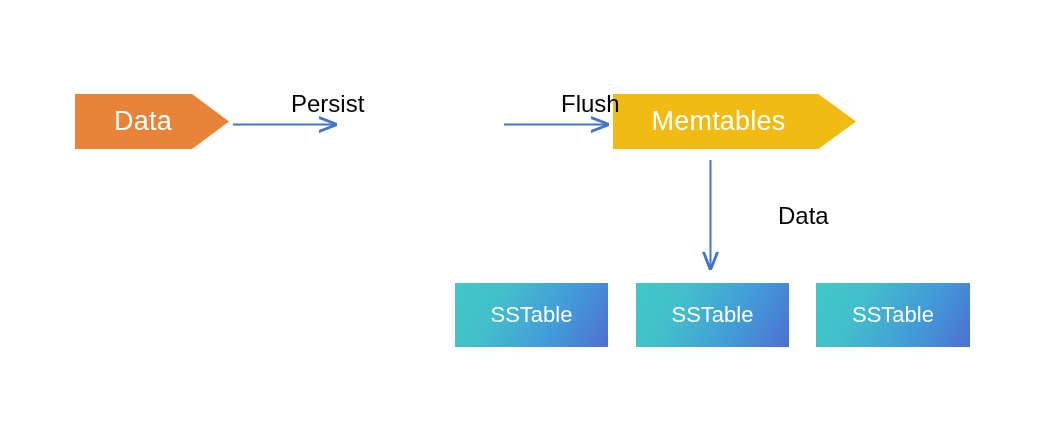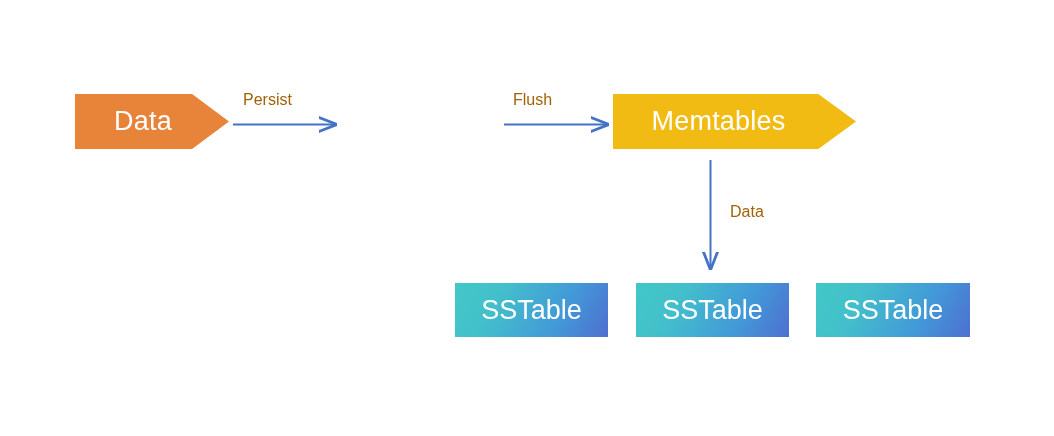--- a/index.html
+++ b/index.html
@@ -67,41 +67,42 @@
     -webkit-clip-path: polygon(0 0, 84.5% 0, 100% 50%, 84.5% 100%, 0 100%);
     clip-path: polygon(0 0, 84.5% 0, 100% 50%, 84.5% 100%, 0 100%);
   }
   #node-memtables .chev-label { transform: translateX(-16px); }
   #node-wal .chev-label { transform: translateX(-10px); }
 
   
   .sstable {
     position: absolute;
     top: 283px;
-    height: 54px;
+    height: 64px;
     display: flex;
     align-items: center;
     justify-content: center;
     color: #ffffff;
-    font-size: 27px;
+    font-size: 22px;
     line-height: 1;
     white-space: nowrap;
     background: linear-gradient(118deg, #41C8C6 0%, #43BFCB 28%, #4299D8 68%, #4F6FD0 100%);
   }
   #sstable-1 { left: 455px; width: 153px; }
   #sstable-2 { left: 636px; width: 153px; }
   #sstable-3 { left: 816px; width: 154px; }
 
   
   .edge-label {
     position: absolute;
-    color: #a16207;
-    font-size: 16px;
+    color: #000000;
+    font-size: 24px;
     line-height: 1;
     white-space: nowrap;
+    margin-left: 48px;
   }
   #label-persist { left: 243px; top: 92px; }
   #label-apply   { left: 513px; top: 92px; }
   #label-flush   { left: 730px; top: 204px; }
 
   
   #arrows {
     position: absolute;
     left: 0; top: 0;
     width: 1054px; height: 436px;

